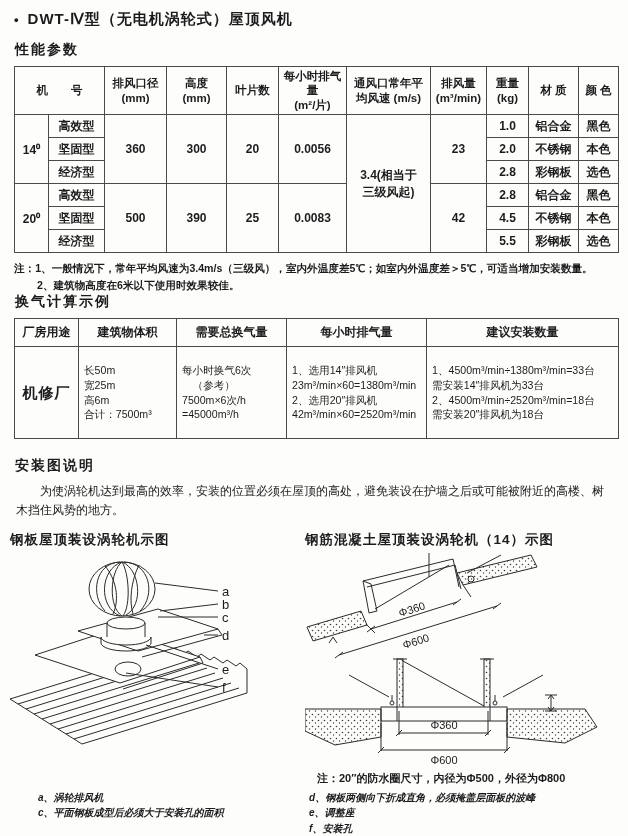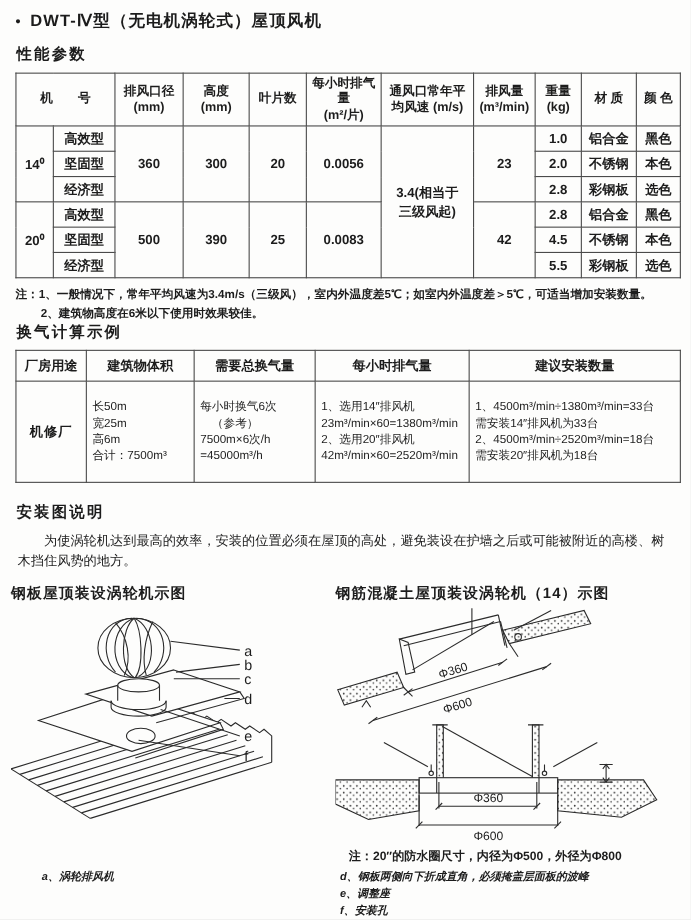--- a/index.html
+++ b/index.html
@@ -18,21 +18,21 @@
   h2.sec { font-size: 14px; font-weight: bold; letter-spacing: 2px; margin: 0 0 7px 5px; }
   table { border-collapse: collapse; table-layout: fixed; margin-left: 4px; }
   th, td { border: 1px solid #4a4a4a; text-align: center; vertical-align: middle; white-space: pre-line; overflow: hidden; }
   .t1 { width: 604px; }
   .t1 th { font-size: 11.5px; font-weight: bold; height: 44px; padding: 2px 1px; line-height: 1.25; }
   .t1 td { font-size: 12px; height: 23px; padding: 0 2px; font-weight: bold; }
   .t2 { width: 604px; margin-top: 2px; }
   .t2 th { font-size: 12px; font-weight: bold; height: 28px; padding: 2px; }
   .t2 td { font-size: 10.6px; padding: 16px 5px; line-height: 1.4; height: 76px; margin-left: 43px; }
   .t2 td.left { text-align: left; }
-  .t2 td.usage { font-size: 12px; font-weight: bold; letter-spacing: 1px;}
+  .t2 td.usage { font-size: 15px; font-weight: bold; letter-spacing: 1px;}
   .notes { font-size: 10.6px; line-height: 1.55; margin: 7px 0 0 4px; font-weight: 600;}
   .notes .n2 { padding-left: 23px; }
   .gap-md { margin-top: 16px; font-family: Liberation Serif, serif; }
   .install-text { font-size: 12px; line-height: 1.6; text-indent: 2em; margin: 6px 6px 0 6px; font-weight: 400; }
   .diagrams { display: flex; margin-top: 10px; }
   .diag-col-left { width: 295px; }
   .diag-col-right { width: 313px; }
   .diag-title { font-size: 13.5px; font-weight: bold; text-align: left; margin-bottom: 2px; letter-spacing: 1px;}
   .diag-note { font-size: 11px; font-weight: bold; margin: 0 0 0 12px; }
   .legend { display: flex; margin-top: 4px; font-size: 10px; font-weight: 600; font-style: italic; }
@@ -353,20 +353,21 @@
         </g>
       </svg>
       <div class="diag-note">注：20″的防水圈尺寸，内径为Φ500，外径为Φ800</div>
     </div>
 
   </div>
 
   <div class="legend">
     <div class="col-a">
       <div>a、涡轮排风机</div>
+      <div>c、平面钢板成型后必须大于安装孔的面积</div>
     </div>
     <div class="col-b">
       <div>d、钢板两侧向下折成直角，必须掩盖层面板的波峰</div>
       <div>e、调整座</div>
       <div>f、安装孔</div>
     </div>
   </div>
 
 </div>
 

